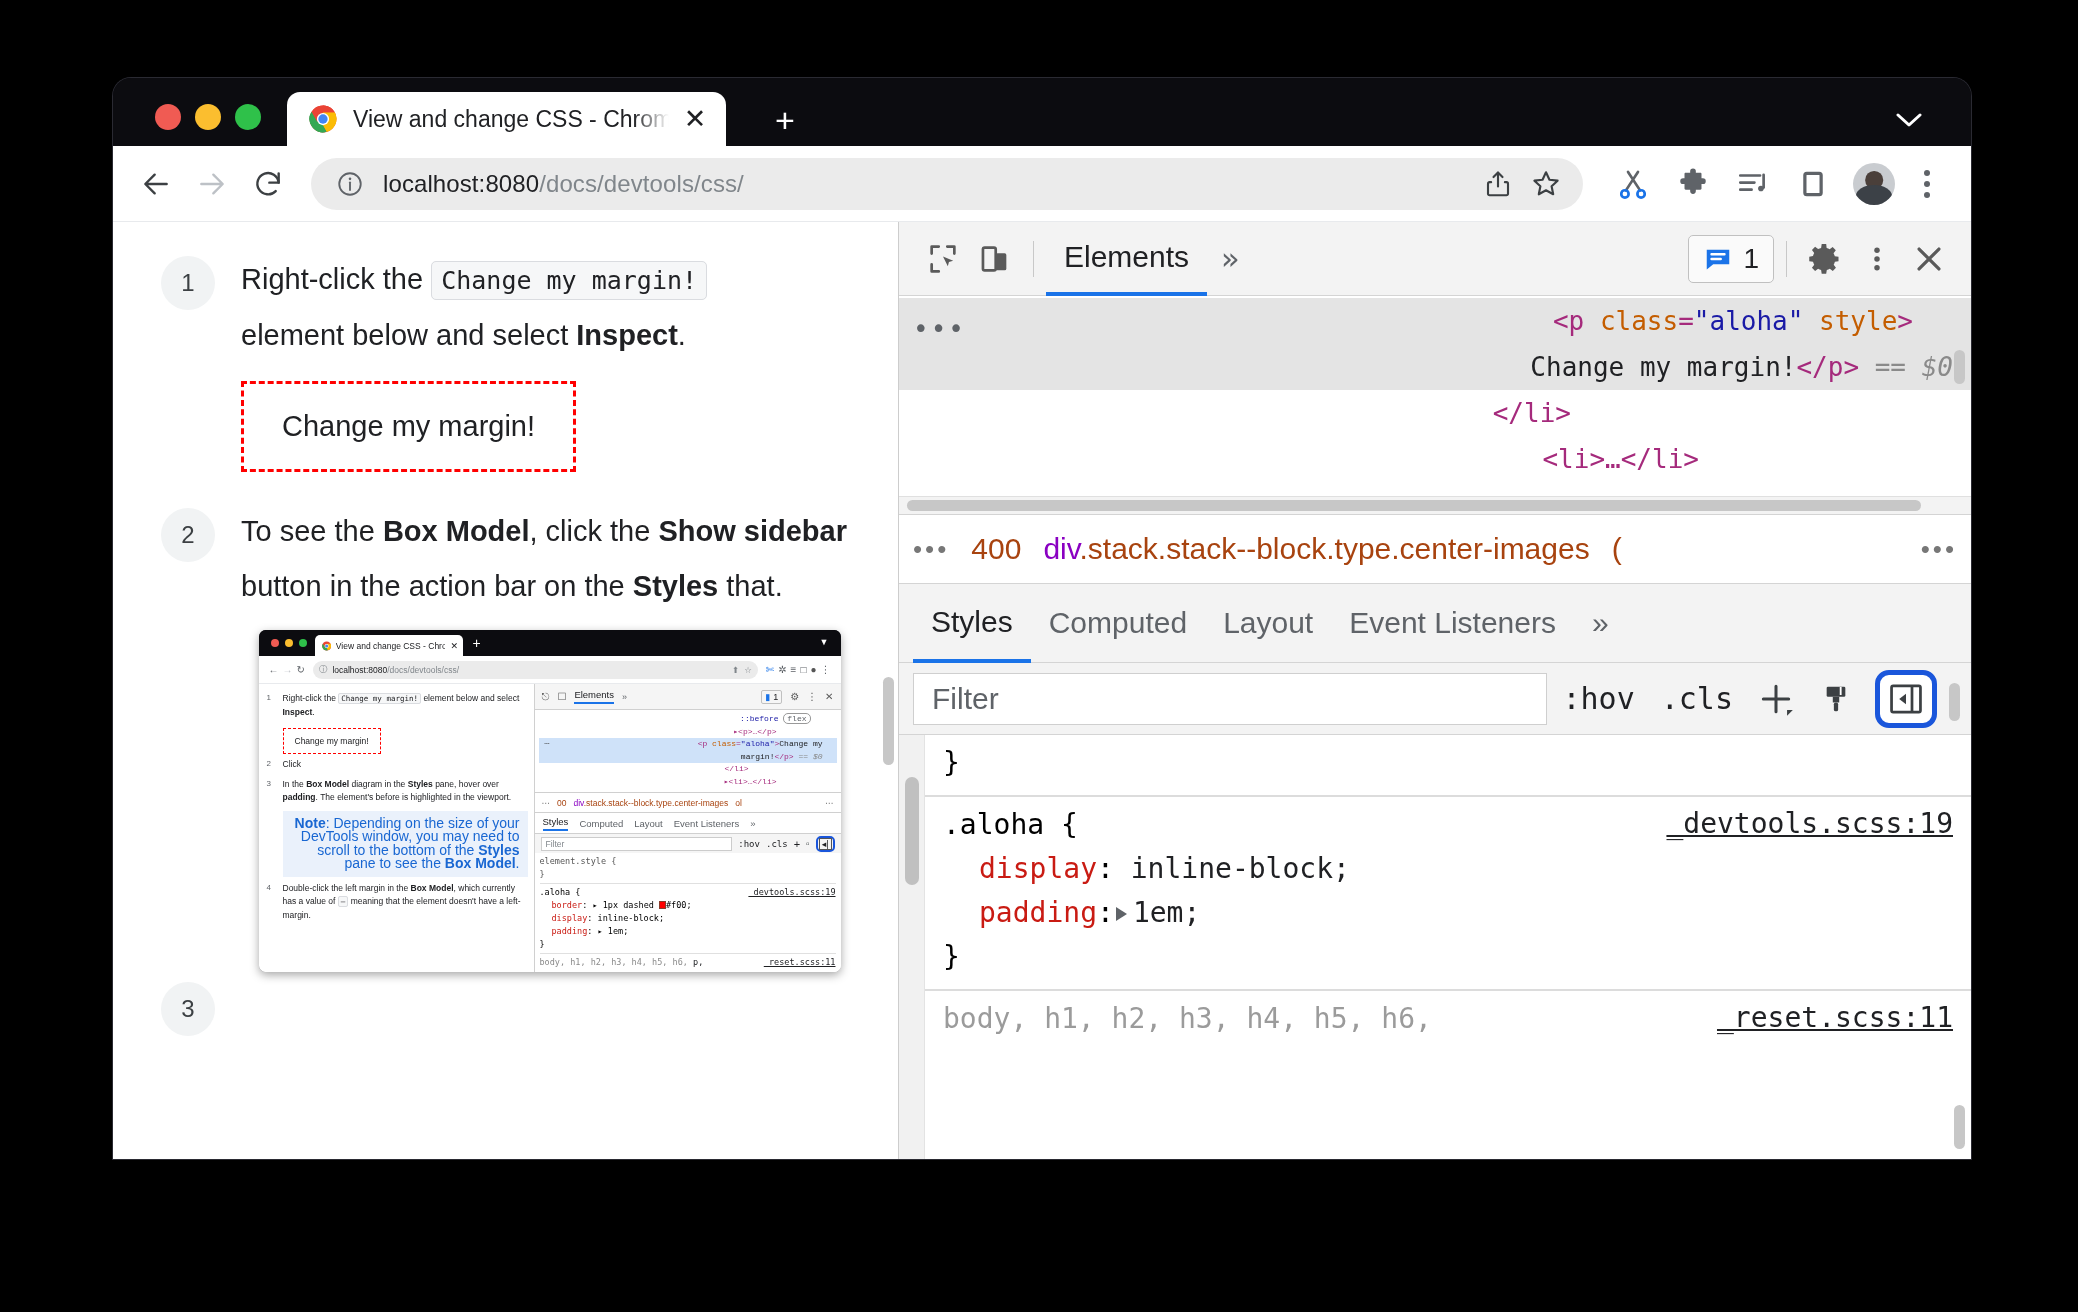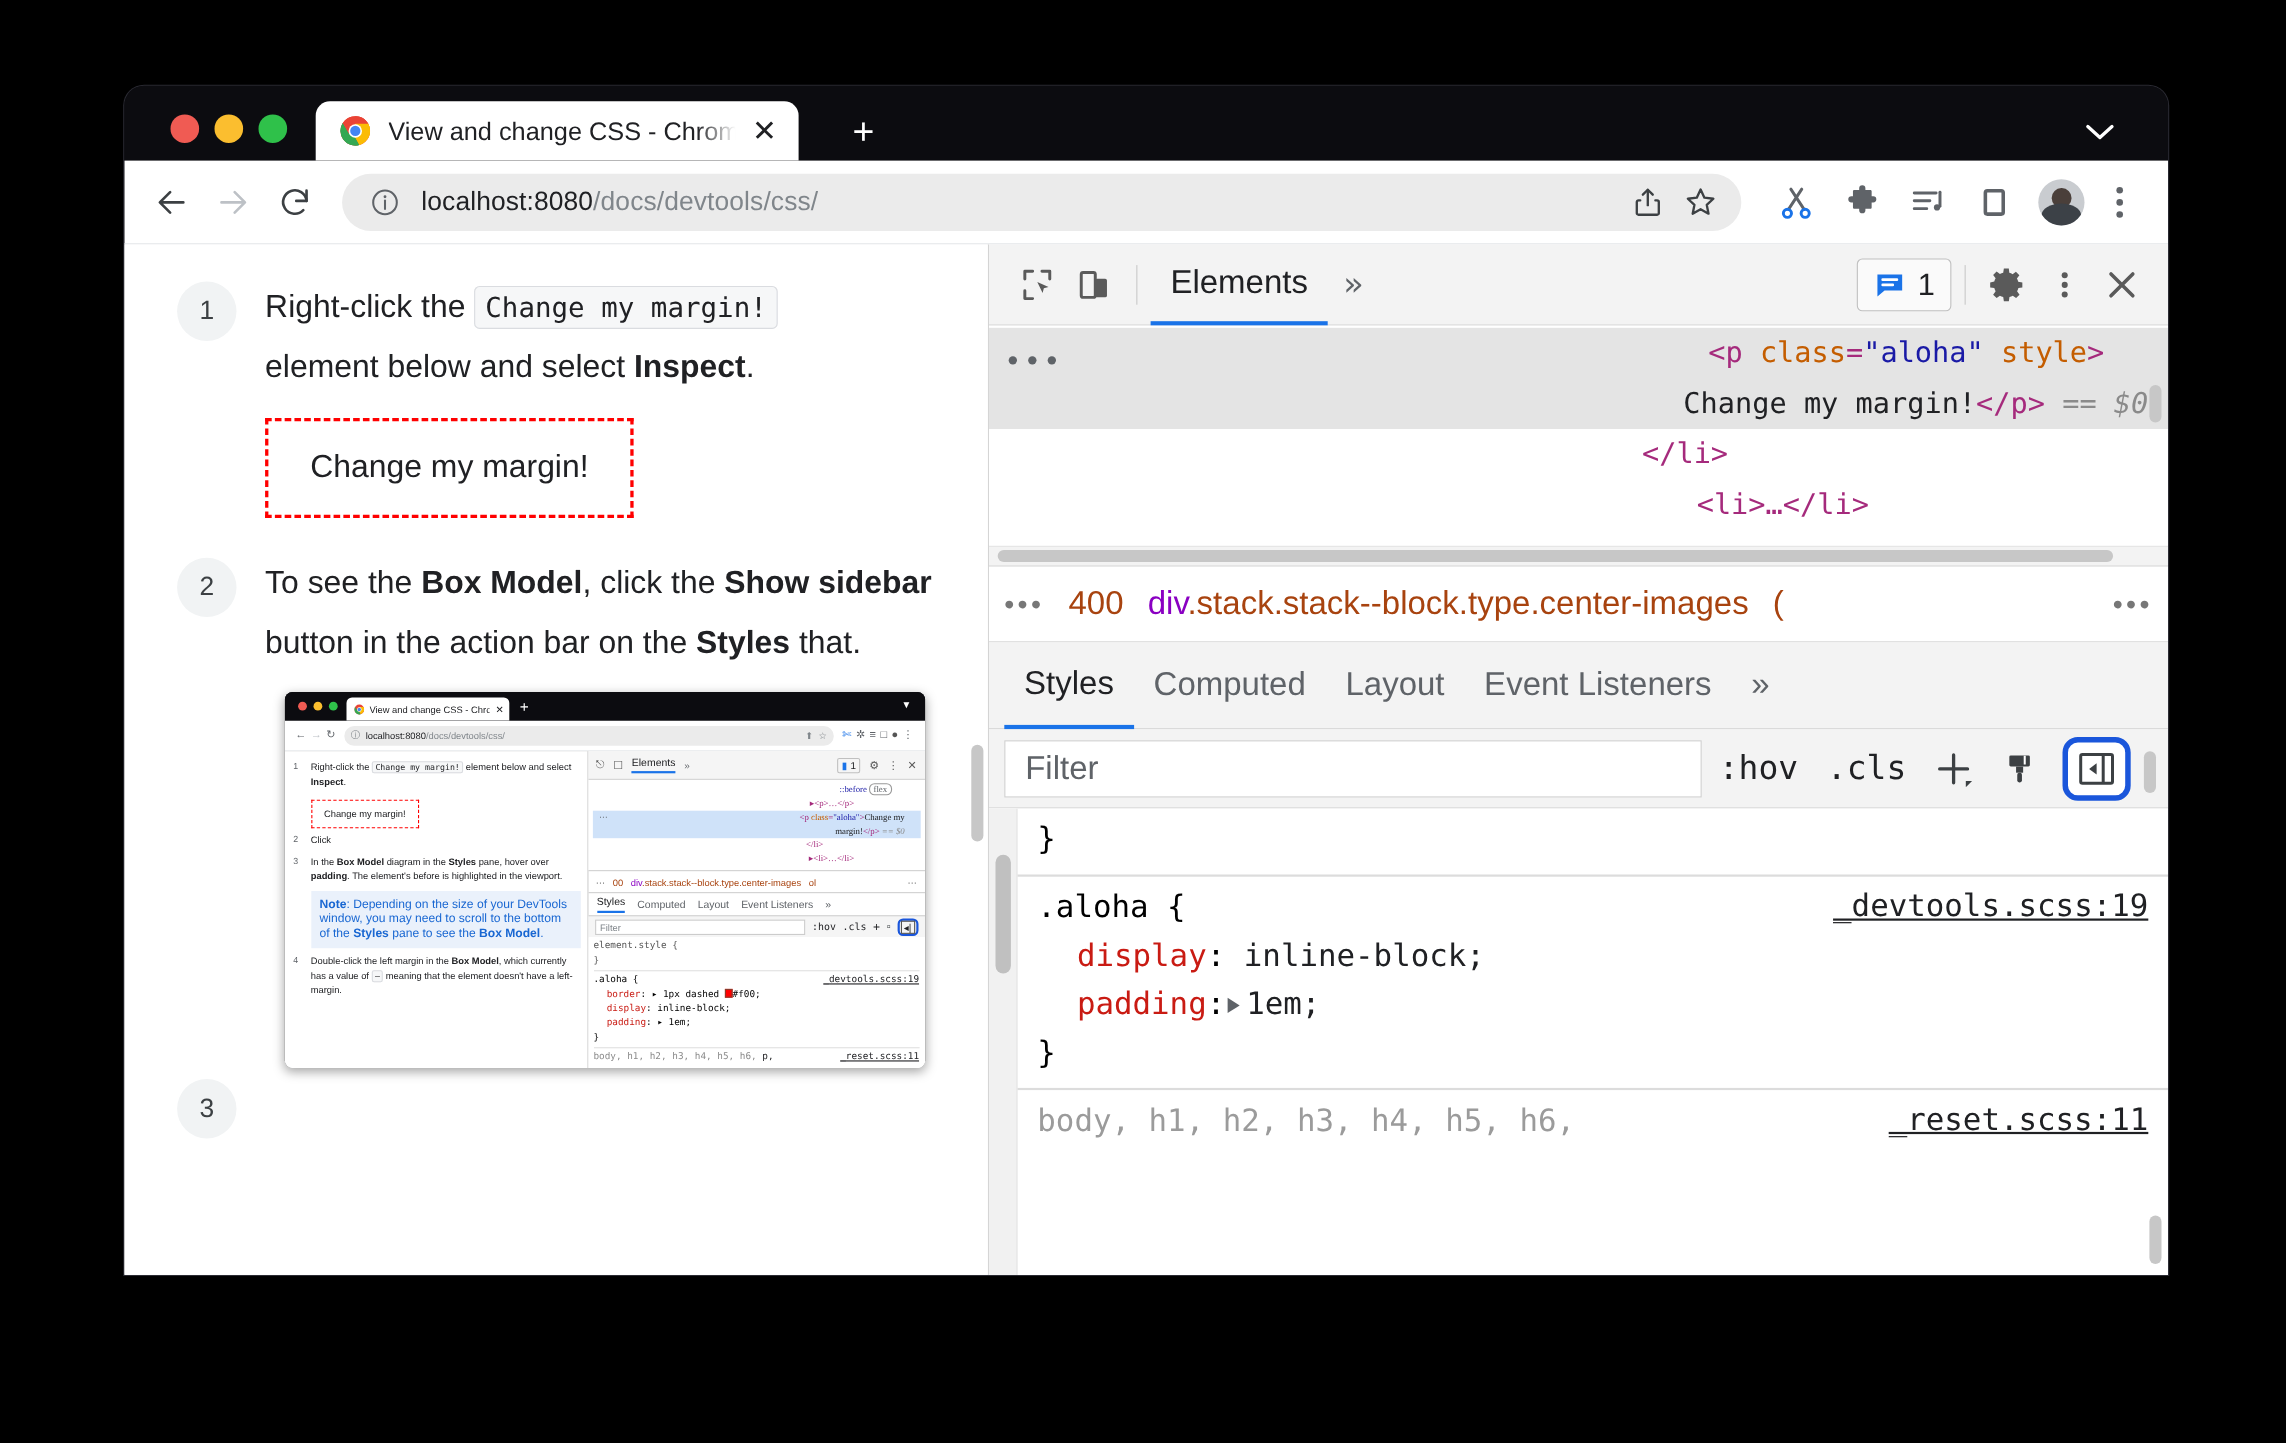--- a/index.html
+++ b/index.html
@@ -223,26 +223,26 @@
   #thumb .t-ic { color:#5f6368; font-size:10px; line-height:10px; margin:0 2px; font-family:"Liberation Sans",sans-serif;}
   #thumb .t-main { display:flex; height: calc(342px - 26px - 28px); background:#fff; }
   #thumb .t-page { width:275px; flex:0 0 275px; background:#fff; padding:8px 6px 0 8px; overflow:hidden;}
   #thumb .t-li { display:flex; margin-bottom:6px; }
   #thumb .t-n { flex:0 0 16px; font-size:8px; color:#5f6368; font-family:"Liberation Sans",sans-serif; padding-top:1px;}
   #thumb .t-tx { font-size:8.5px; line-height:13.5px; color:#202124; font-family:"Liberation Sans",sans-serif;}
   #thumb .t-tx b{font-weight:700;}
   #thumb .t-code { font-family:"DejaVu Sans Mono",monospace; font-size:7.5px; background:#f6f7f8; border:1px solid #dadce0; border-radius:2px; padding:0 2px;}
   #thumb .t-demo { display:inline-block; border:1px dashed #ff0000; padding:7px 11px; margin:3px 0 4px 0; font-size:8.5px; color:#202124; font-family:"Liberation Sans",sans-serif;}
   #thumb .t-note { background:#eaf1fb; padding:6px 8px; margin:2px 0 5px 0; }
-  #thumb .t-note div { font-size:11px; line-height:13.5px; color:#1967d2; font-family:"Liberation Sans",sans-serif;}
+  #thumb .t-note div { font-size:14px; line-height:13.5px; color:#1967d2; font-family:"Liberation Sans",sans-serif;text-align:right;}
   #thumb .t-note b{font-weight:700;}
   #thumb .t-dt { flex:1 1 auto; background:#fff; border-left:1px solid #d0d0d0; display:flex; flex-direction:column; min-width:0;}
   #thumb .t-dtbar { height:26px; background:#f5f5f5; border-bottom:1px solid #d0d0d0; display:flex; align-items:center; padding:0 7px; gap:8px;}
   #thumb .t-dtbar .lbl { font-size:9.5px; color:#202124; font-family:"Liberation Sans",sans-serif;}
-  #thumb .t-dom { flex:1 1 auto; font-family:Liberation Serif, serif; font-size:8px; line-height:12.5px; padding:3px 4px; overflow:hidden; background:#fff;}
+  #thumb .t-dom { flex:1 1 auto; font-family:Liberation Mono, monospace; font-size:8px; line-height:12.5px; padding:3px 4px; overflow:hidden; background:#fff;}
   #thumb .t-sel { background:#cfe2f9; }
   #thumb .t-crumb { height:20px; border-top:1px solid #d0d0d0; display:flex; align-items:center; gap:7px; padding:0 7px; font-size:8.5px; font-family:"Liberation Sans",sans-serif;}
   #thumb .t-tabs { height:21px; border-top:1px solid #d0d0d0; display:flex; align-items:center; gap:11px; padding:0 8px; font-size:9.5px; color:#5f6368; font-family:"Liberation Sans",sans-serif;}
   #thumb .t-tabs .on { color:#202124; border-bottom:2px solid #1a73e8; padding-bottom:2px;}
   #thumb .t-filter { height:20px; background:#f5f5f5; border-top:1px solid #d0d0d0; display:flex; align-items:center; padding:0 6px; gap:6px;}
   #thumb .t-filterbox { flex:1 1 auto; background:#fff; border:1px solid #ccc; height:14px; font-size:8.5px; color:#80868b; padding-left:4px; line-height:13px; font-family:"Liberation Sans",sans-serif;}
   #thumb .t-hl { border:2px solid #1a56db; border-radius:5px; padding:0 1px; }
   #thumb .t-css { flex:1 1 auto; font-family:"DejaVu Sans Mono",monospace; font-size:8.5px; line-height:13px; padding:2px 5px; background:#fff; overflow:hidden;}
   #thumb .t-src { float:right; text-decoration:underline; color:#202124;}
 

